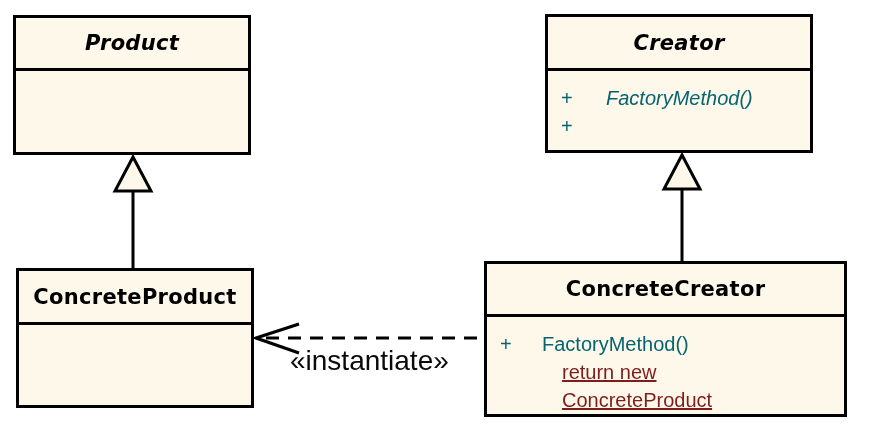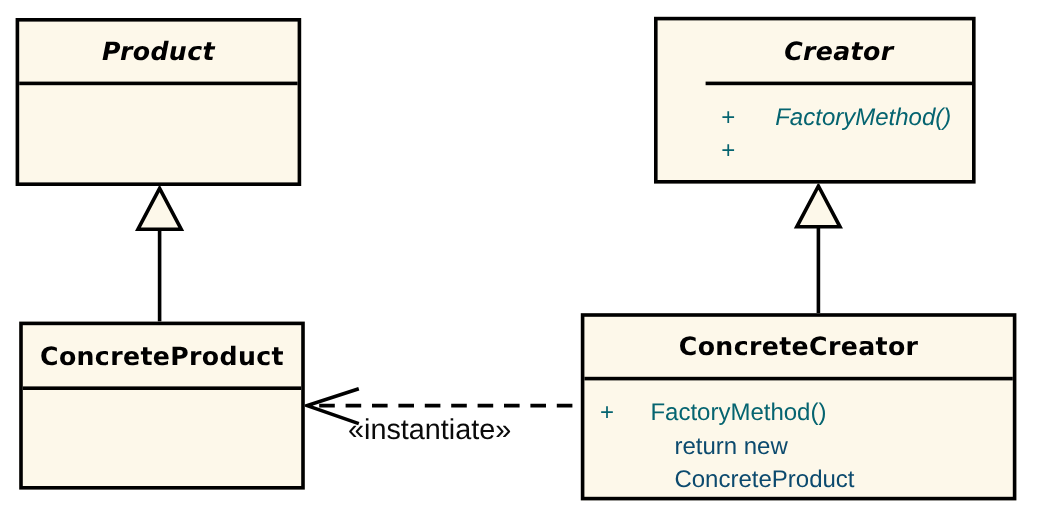--- a/index.html
+++ b/index.html
@@ -43,33 +43,33 @@
     font-size: 20px;
     line-height: 28px;
     color: #056470;
     white-space: nowrap;
   }
   .method-row { display: flex; }
   .method-vis { display: inline-block; }
   .creator-box .method-vis { width: 45px; }
   .concrete-creator-box .method-vis { width: 42px; }
   .method-name.abstract { font-style: italic; }
-  .code-note { color: #0c4a6e; padding-left: 62px; }
+  .code-note { color: #7f1d1d; padding-left: 62px; text-decoration: underline; }
   .stereotype-label {
     position: absolute;
     left: 290px;
     top: 345px;
-    font-size: 24px;
+    font-size: 28px;
     color: #0a0a0a;
     white-space: nowrap;
   }
   
   .product-box          { left: 13px;  top: 15px;  width: 238px; height: 140px; }
   .product-box .class-title          { height: 53px; }
-  .creator-box          { left: 545px; top: 14px;  width: 268px; height: 139px; padding-left: 40px; }
+  .creator-box          { left: 545px; top: 14px;  width: 268px; height: 139px; }
   .creator-box .class-title          { height: 54px; }
   .concrete-product-box { left: 16px;  top: 268px; width: 238px; height: 140px; }
   .concrete-product-box .class-title { height: 54px; }
   .concrete-creator-box { left: 484px; top: 261px; width: 363px; height: 156px; }
   .concrete-creator-box .class-title { height: 53px; }
 </style>
 </head>
 <body>
 
 <div class="canvas">

